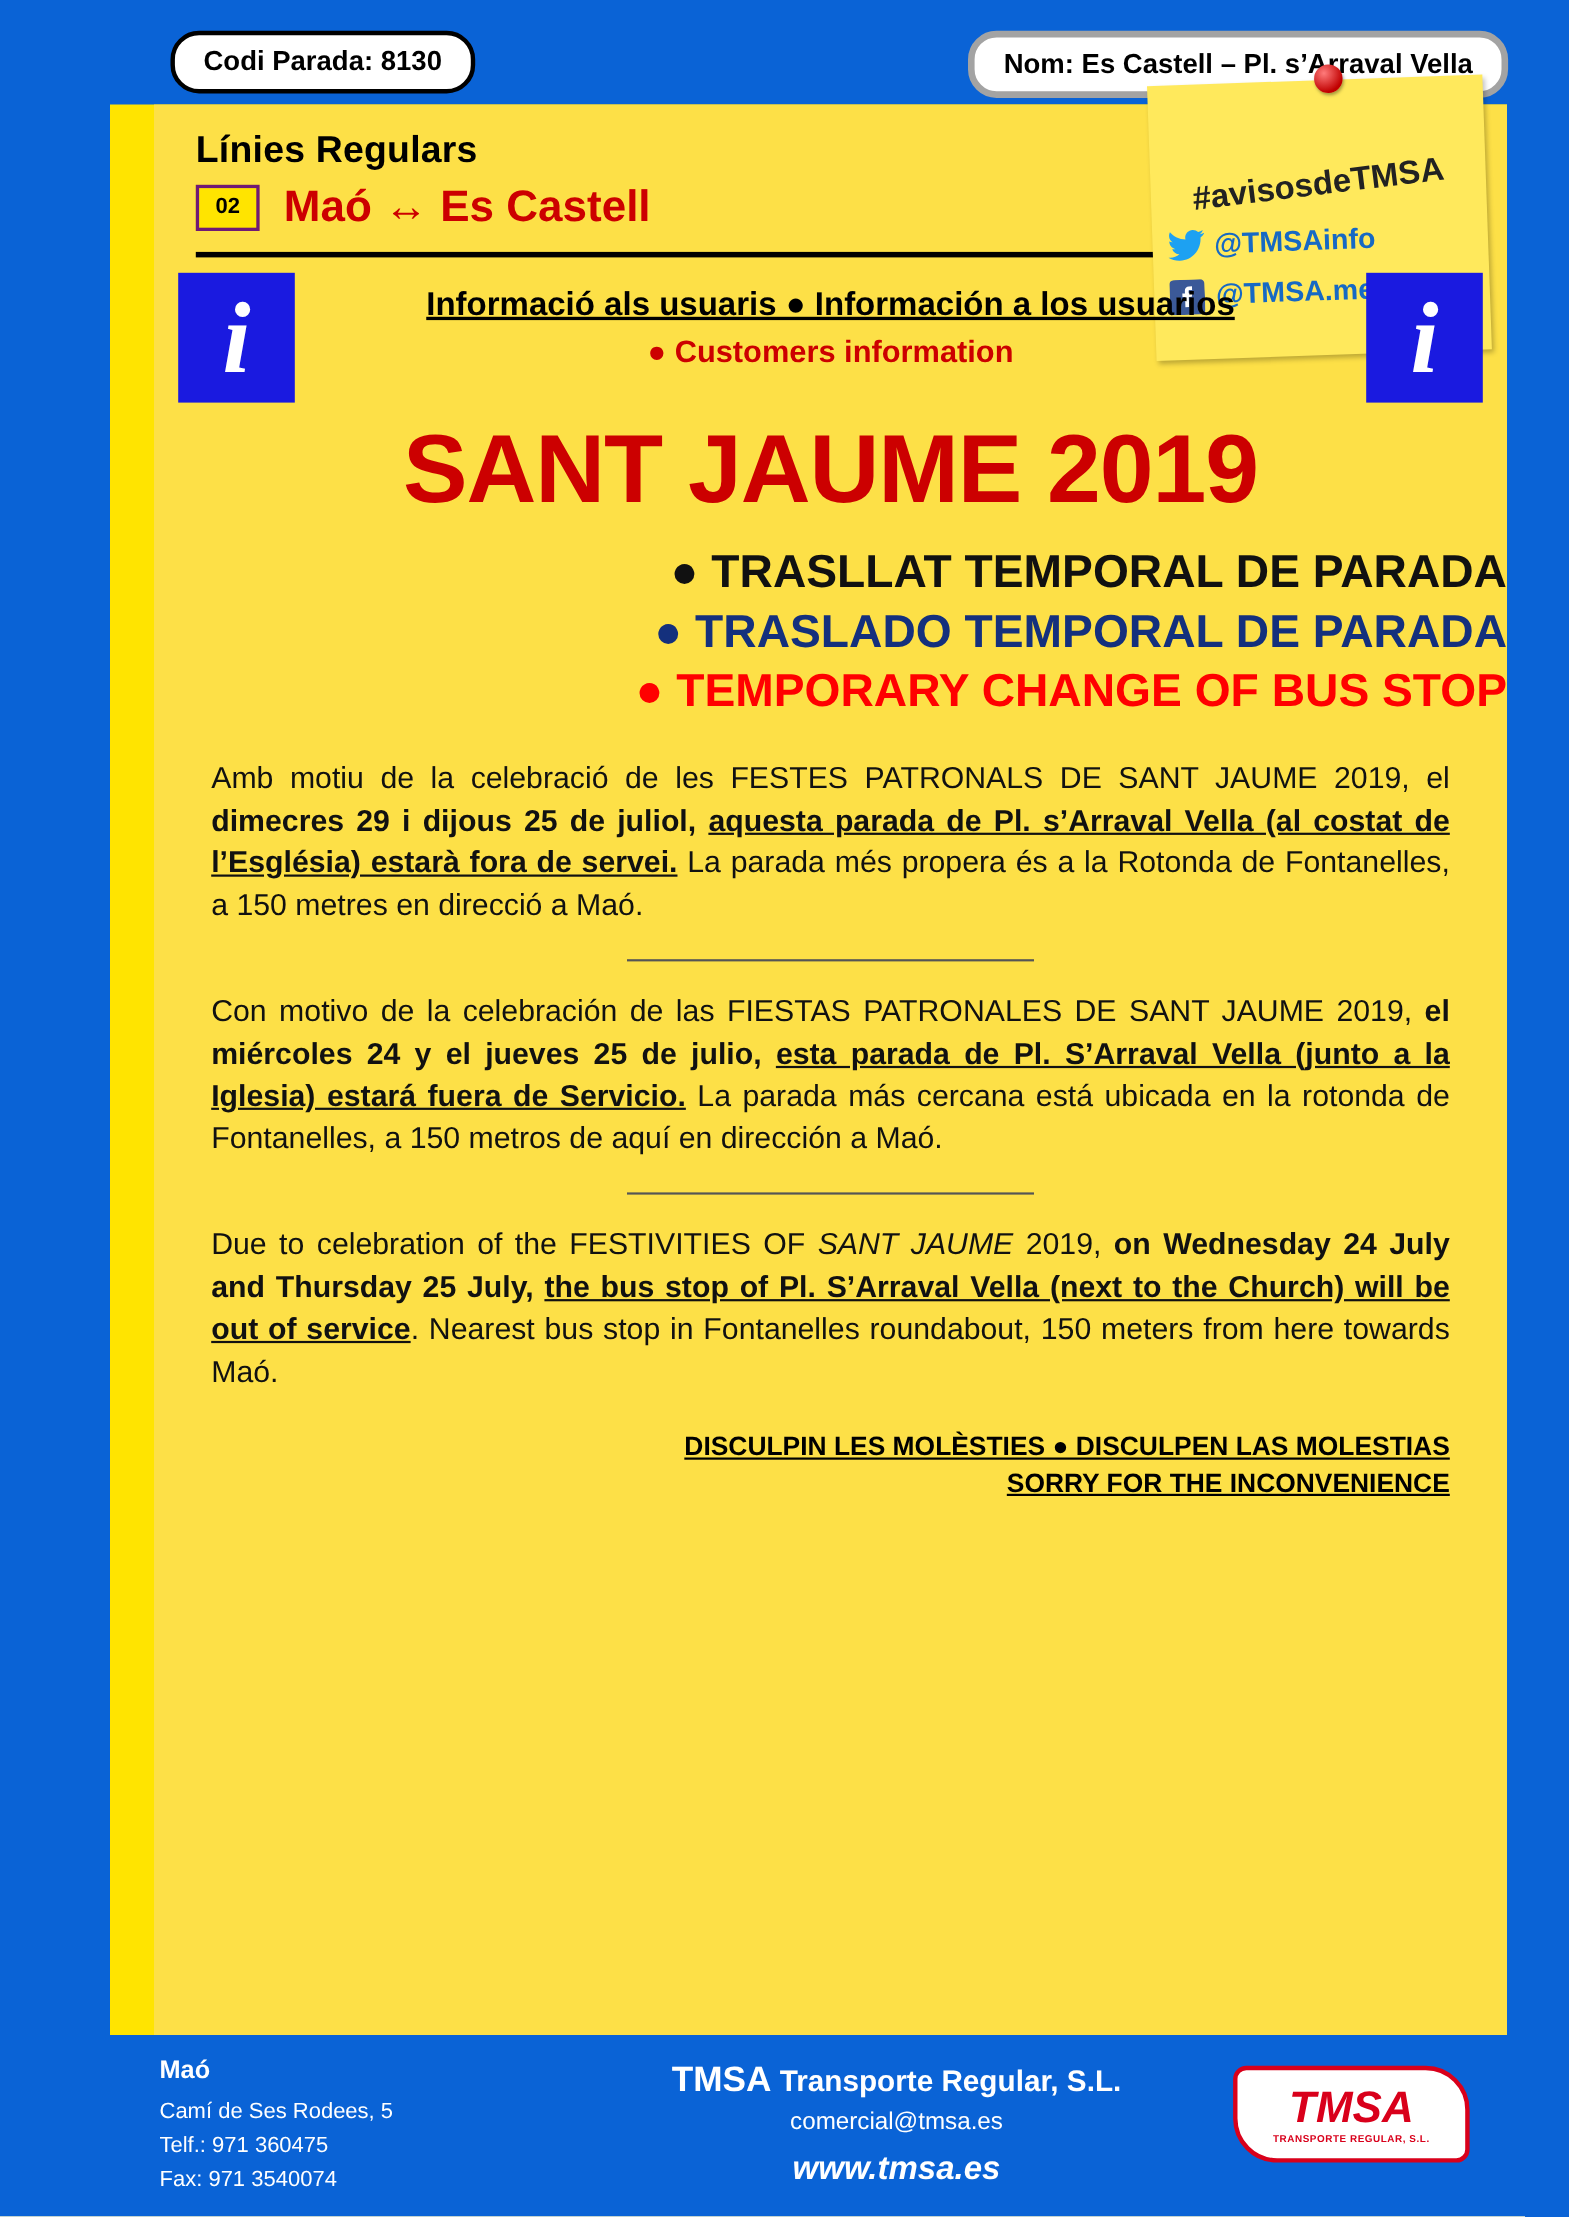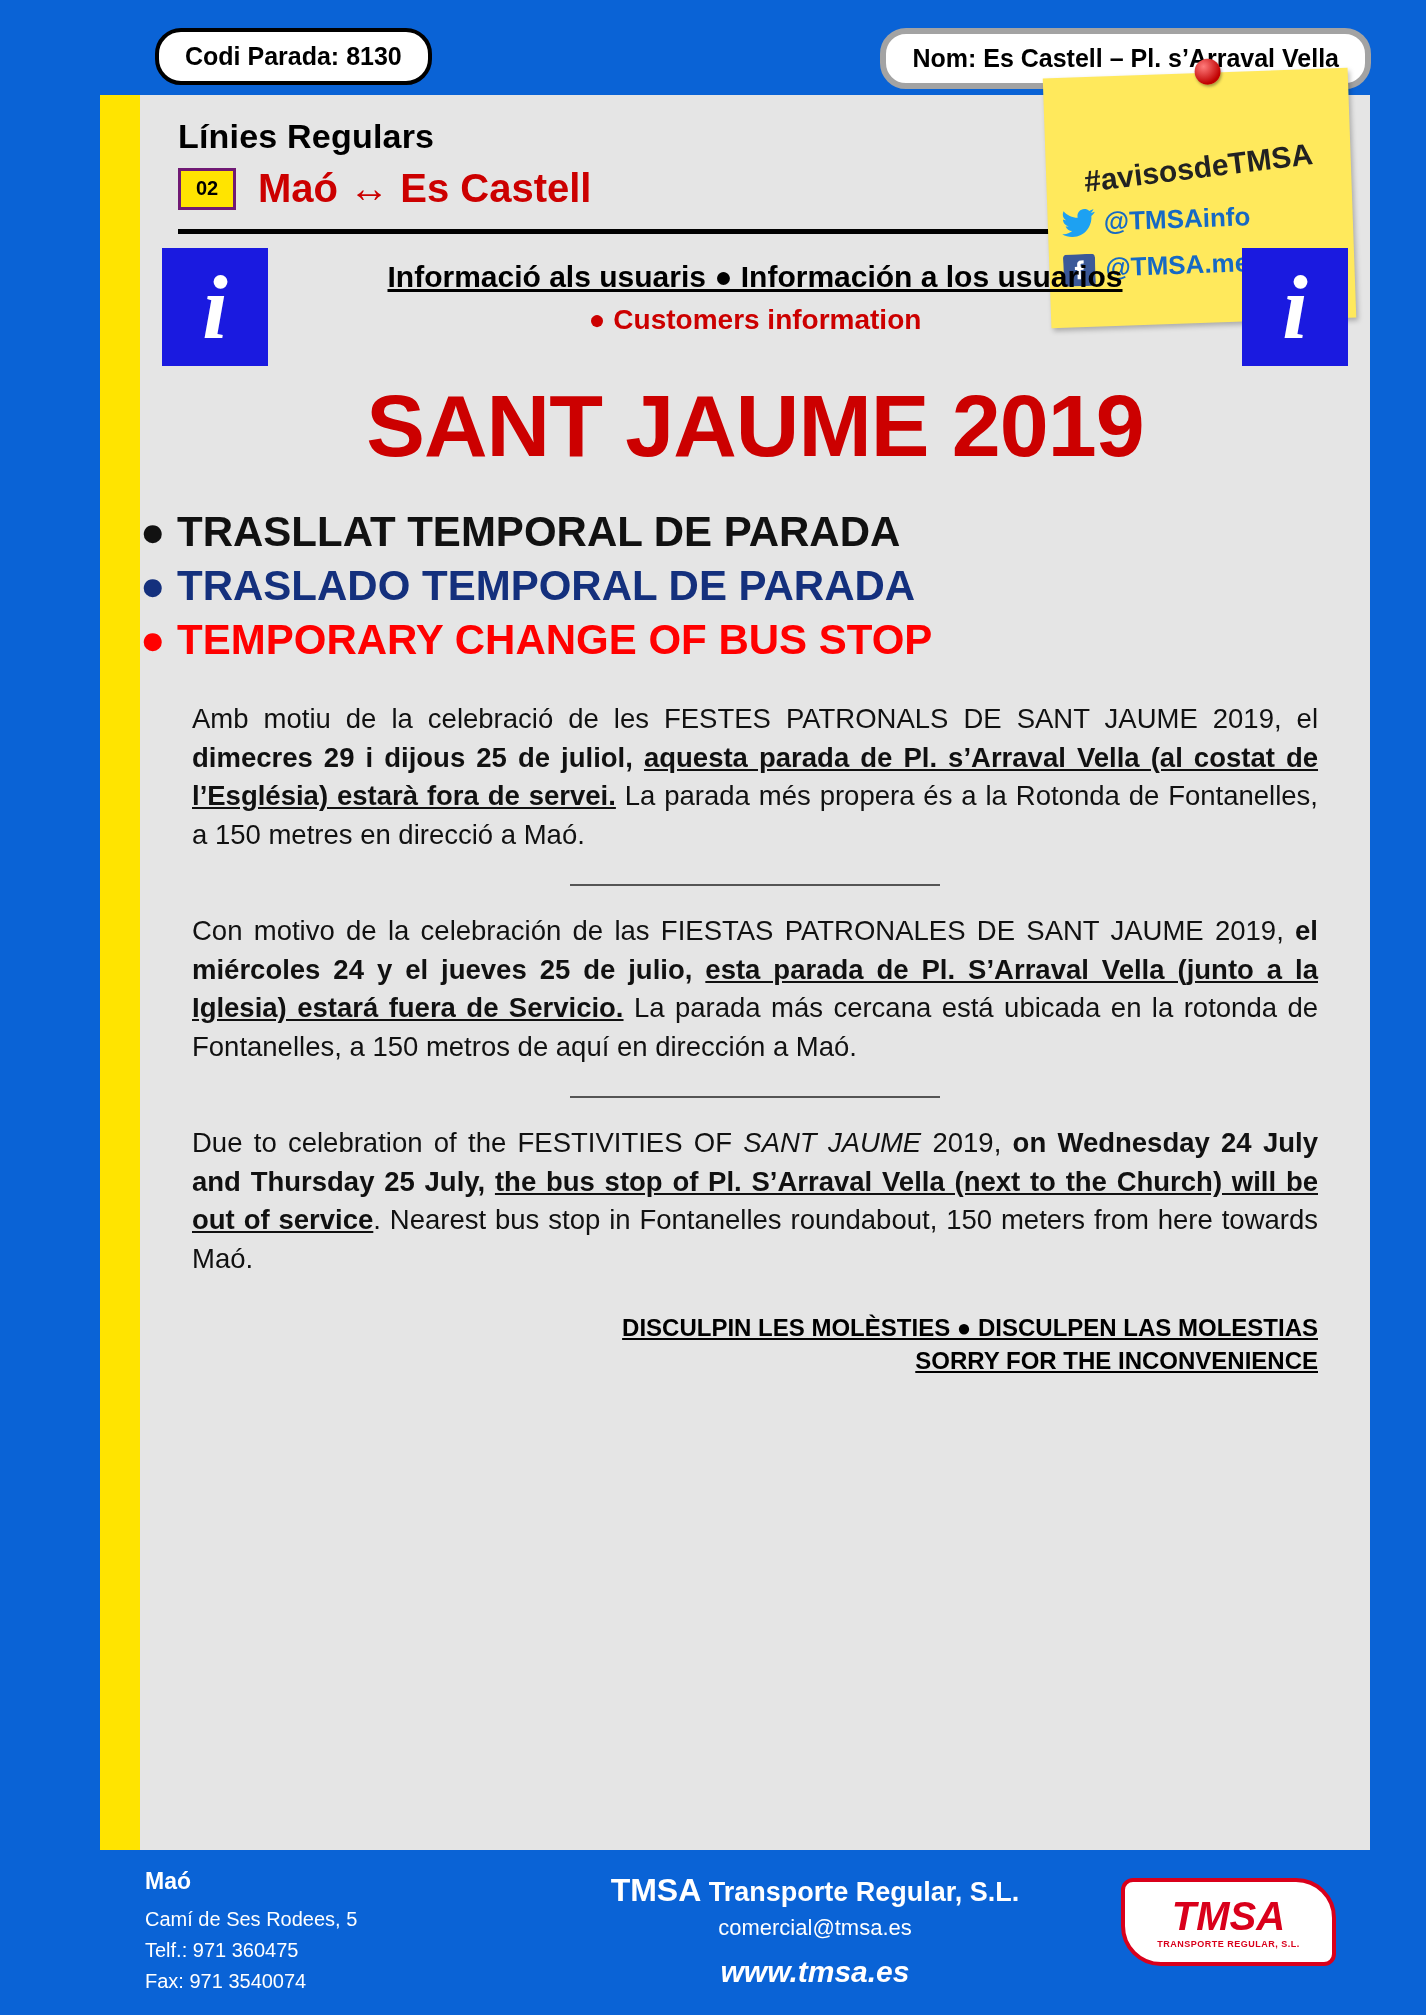--- a/index.html
+++ b/index.html
@@ -62,21 +62,21 @@
     width: 1270px;
     height: 1755px;
     background: #ffe400;
   }
   .sheet {
     position: absolute;
     left: 40px;
     top: 0;
     width: 1230px;
     height: 1755px;
-    background: #e5e5e5;
+    background: #fde047;
     box-sizing: border-box;
     padding: 0;
   }
 
   
   .lines-header {
     padding: 22px 0 0 38px;
   }
   .lines-title {
     font-size: 34px;
@@ -218,22 +218,22 @@
     text-align: center;
     font-size: 88px;
     font-weight: bold;
     color: #cc0000;
     letter-spacing: -1px;
     margin-top: 2px;
   }
 
   
   .bullets {
-    text-align: left;
-    margin-top: 28px;
+    text-align: right;
+    margin-top: 16px;
   }
   .bullets div {
     font-size: 42px;
     font-weight: bold;
     line-height: 1.28;
   }
   .b-ca { color: #111111; }
   .b-es { color: #14307d; }
   .b-en { color: #ff0000; }
 

